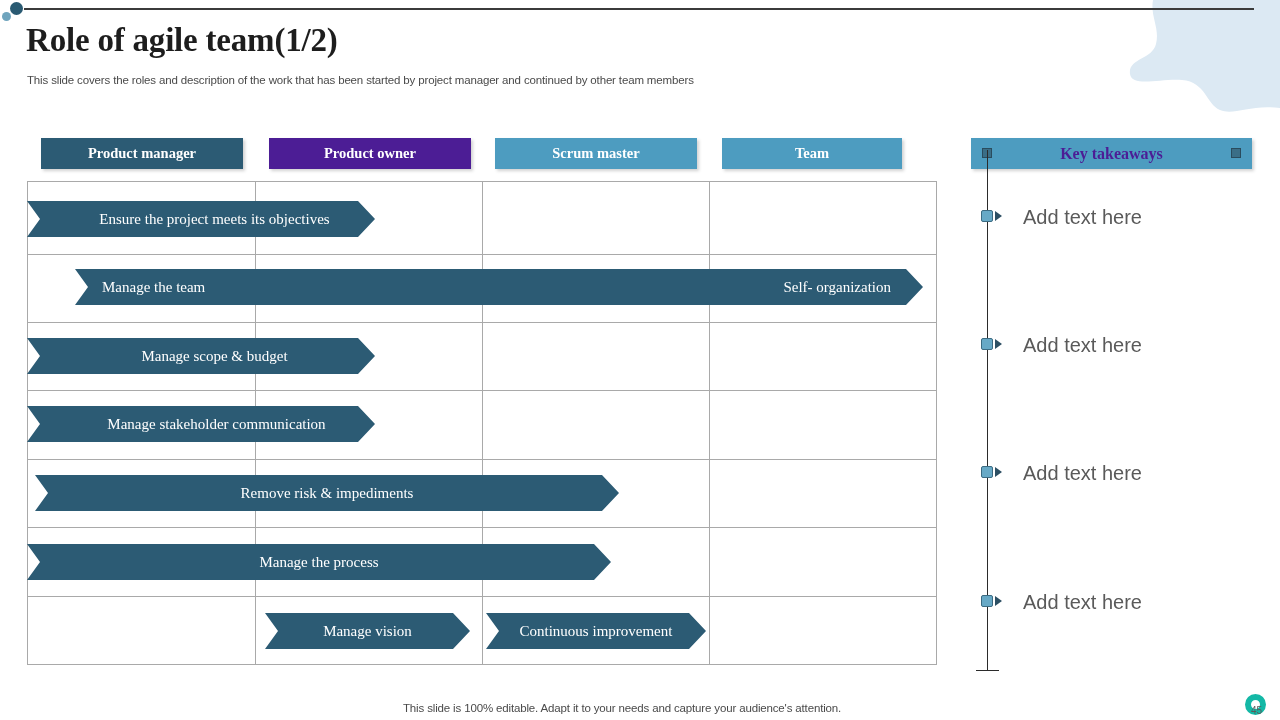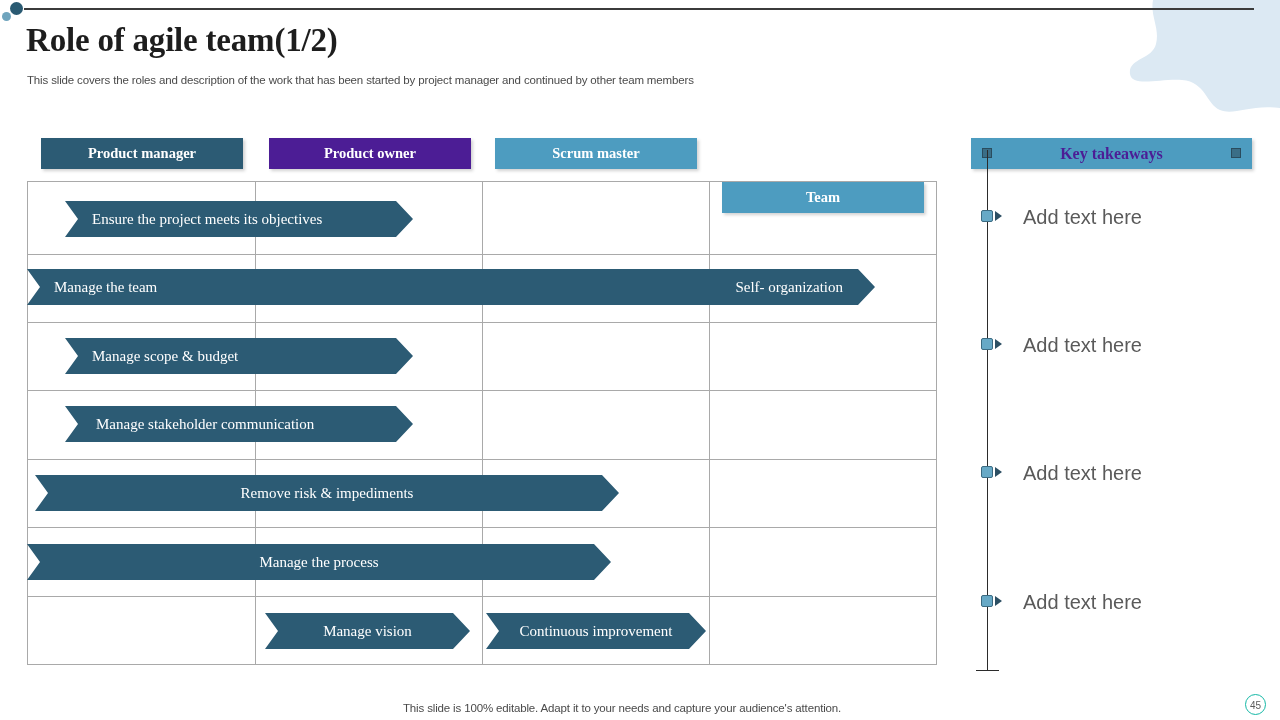--- a/index.html
+++ b/index.html
@@ -121,31 +121,32 @@
     height: 36px;
     background: #2c5b74;
     color: #ffffff;
     font-family: "Liberation Serif", serif;
     font-size: 15px;
     display: flex;
     align-items: center;
     clip-path: polygon(0 0, calc(100% - 17px) 0, 100% 50%, calc(100% - 17px) 100%, 0 100%, 13px 50%);
     filter: drop-shadow(2px 2px 2px rgba(0,0,0,0.30));
   }
-  .chev.left    { justify-content: flex-start; padding-left: 27px; box-sizing: border-box; margin-left: 38px; }
+  .chev.left    { justify-content: center; padding-left: 27px; box-sizing: border-box; }
   .chev.center  { justify-content: center; }
   .chev-split {
     position: absolute;
     height: 36px;
     background: #2c5b74;
     color: #ffffff;
     font-family: "Liberation Serif", serif;
     font-size: 15px;
     clip-path: polygon(0 0, calc(100% - 17px) 0, 100% 50%, calc(100% - 17px) 100%, 0 100%, 13px 50%);
     filter: drop-shadow(2px 2px 2px rgba(0,0,0,0.30));
+    margin-left: 48px;
   }
   .chev-split .lbl-a {
     position: absolute;
     left: 27px;
     top: 0;
     height: 36px;
     line-height: 36px;
     white-space: nowrap;
   }
   .chev-split .lbl-b {
@@ -249,21 +250,21 @@
     color: #4a4a4a;
     white-space: nowrap;
     letter-spacing: -0.15px;
   }
   .page-badge {
     position: absolute;
     left: 1245px;
     top: 694px;
     width: 21px;
     height: 21px;
-    border: 1px solid #14b8a6;
+    border: 6px solid #14b8a6;
     border-radius: 50%;
     font-size: 10px;
     color: #5a5a5a;
     text-align: center;
     line-height: 21px;
     box-sizing: border-box;
   }
 </style>
 </head>
 <body>
@@ -281,21 +282,21 @@
 
 <div class="role-head" style="left:41px; width:202px; background:#2c5b74;">
   <span>Product manager</span>
 </div>
 <div class="role-head" style="left:269px; width:202px; background:#4c1d95;">
   <span>Product owner</span>
 </div>
 <div class="role-head" style="left:495px; width:202px; background:#4d9cc0;">
   <span>Scrum master</span>
 </div>
-<div class="role-head" style="left:722px; width:202px; background:#4d9cc0;margin-top:44px;">
+<div class="role-head" style="left:722px; width:180px; background:#4d9cc0;">
   <span>Team</span>
 </div>
 
 <div class="role-table">
   <div class="grid-line-v" style="left:227px;"></div>
   <div class="grid-line-v" style="left:454px;"></div>
   <div class="grid-line-v" style="left:681px;"></div>
 
   <div class="grid-line-h" style="top:72px;"></div>
   <div class="grid-line-h" style="top:140px;"></div>

